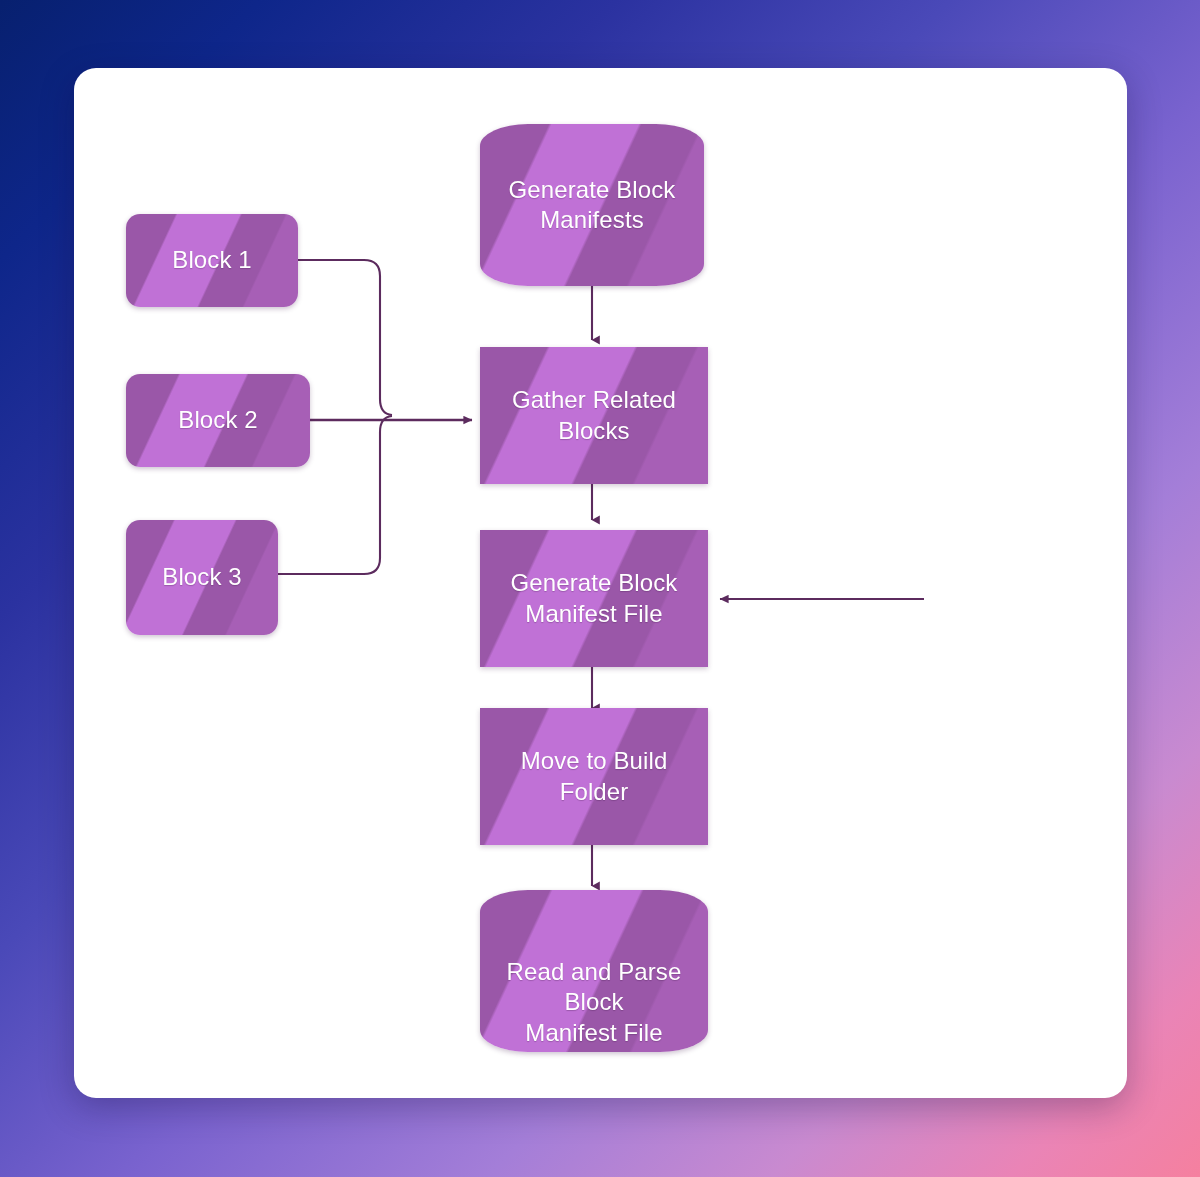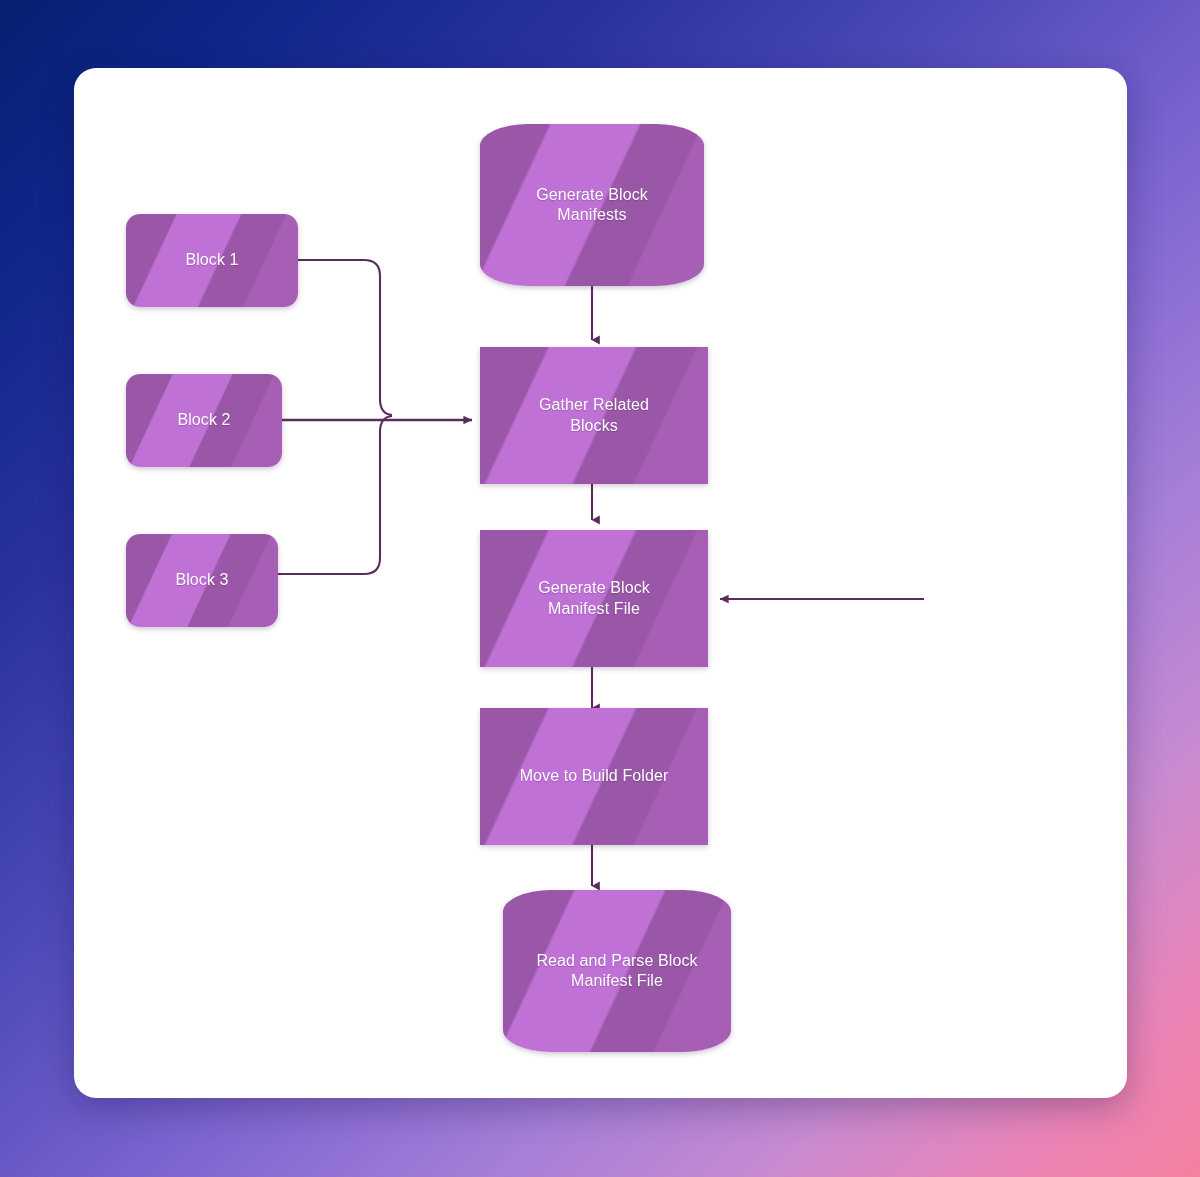--- a/index.html
+++ b/index.html
@@ -58,21 +58,21 @@
     pointer-events: none;
   }
 
   .node {
     position: absolute;
     display: flex;
     align-items: center;
     justify-content: center;
     text-align: center;
     color: #ffffff;
-    font-size: 16px;
+    font-size: 24px;
     line-height: 1.27;
     font-weight: 400;
     letter-spacing: 0.1px;
     box-sizing: border-box;
     padding: 4px 10px;
     text-shadow: 0 1px 1px rgba(60, 20, 70, 0.28);
   }
 
   
   .node-fill {
@@ -141,25 +141,25 @@
 
         <path d="M 518,598 L 518,640" fill="none" stroke="#5c2b5e" stroke-width="2.1" marker-end="url(#arrowhead-down)"></path>
 
         <path d="M 518,777 L 518,818" fill="none" stroke="#5c2b5e" stroke-width="2.1" marker-end="url(#arrowhead-down)"></path>
       </svg>
 
       <div class="node node-fill node-rounded" style="left:52px; top:146px; width:172px; height:93px;">
         <span class="node-label">Block 1</span>
       </div>
 
-      <div class="node node-fill node-rounded" style="left:52px; top:306px; width:156px; height:93px;">
+      <div class="node node-fill node-rounded" style="left:52px; top:306px; width:184px; height:93px;">
         <span class="node-label">Block 2</span>
       </div>
 
-      <div class="node node-fill node-rounded" style="left:52px; top:466px; width:152px; height:93px;">
+      <div class="node node-fill node-rounded" style="left:52px; top:452px; width:152px; height:115px;">
         <span class="node-label">Block 3</span>
       </div>
 
       <div class="node node-fill node-cylinder" style="left:406px; top:56px; width:224px; height:162px;">
         <span class="node-label">Generate Block
 Manifests</span>
       </div>
 
       <div class="node node-fill node-rect" style="left:406px; top:279px; width:228px; height:137px;">
         <span class="node-label">Gather Related
@@ -169,20 +169,20 @@
       <div class="node node-fill node-rect" style="left:406px; top:462px; width:228px; height:137px;">
         <span class="node-label">Generate Block
 Manifest File</span>
       </div>
 
 
       <div class="node node-fill node-rect" style="left:406px; top:640px; width:228px; height:137px;">
         <span class="node-label">Move to Build Folder</span>
       </div>
 
-      <div class="node node-fill node-cylinder" style="left:429px; top:822px; width:228px; height:162px;">
+      <div class="node node-fill node-cylinder" style="left:406px; top:822px; width:228px; height:162px;align-items:flex-end;">
         <span class="node-label">Read and Parse Block
 Manifest File</span>
       </div>
 
     </div>
   </div>
 </div>
 
 </body></html>

